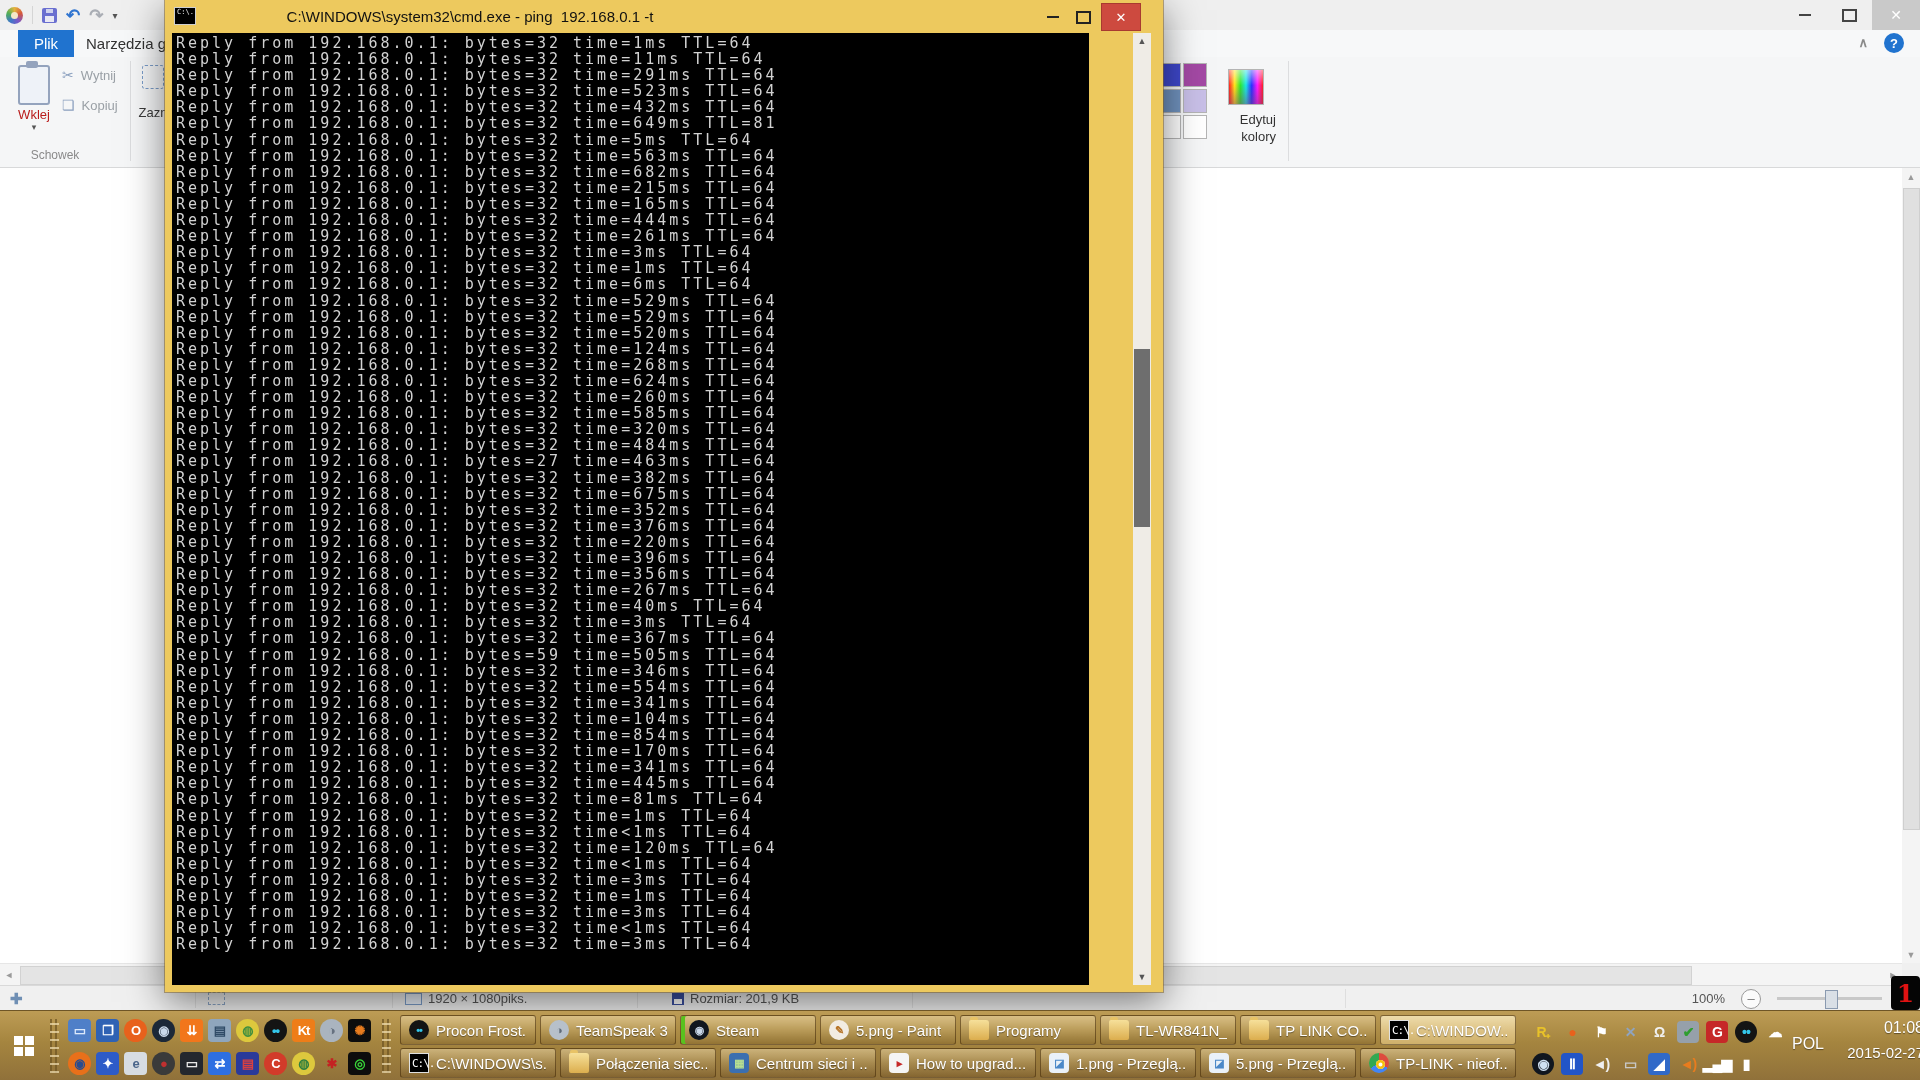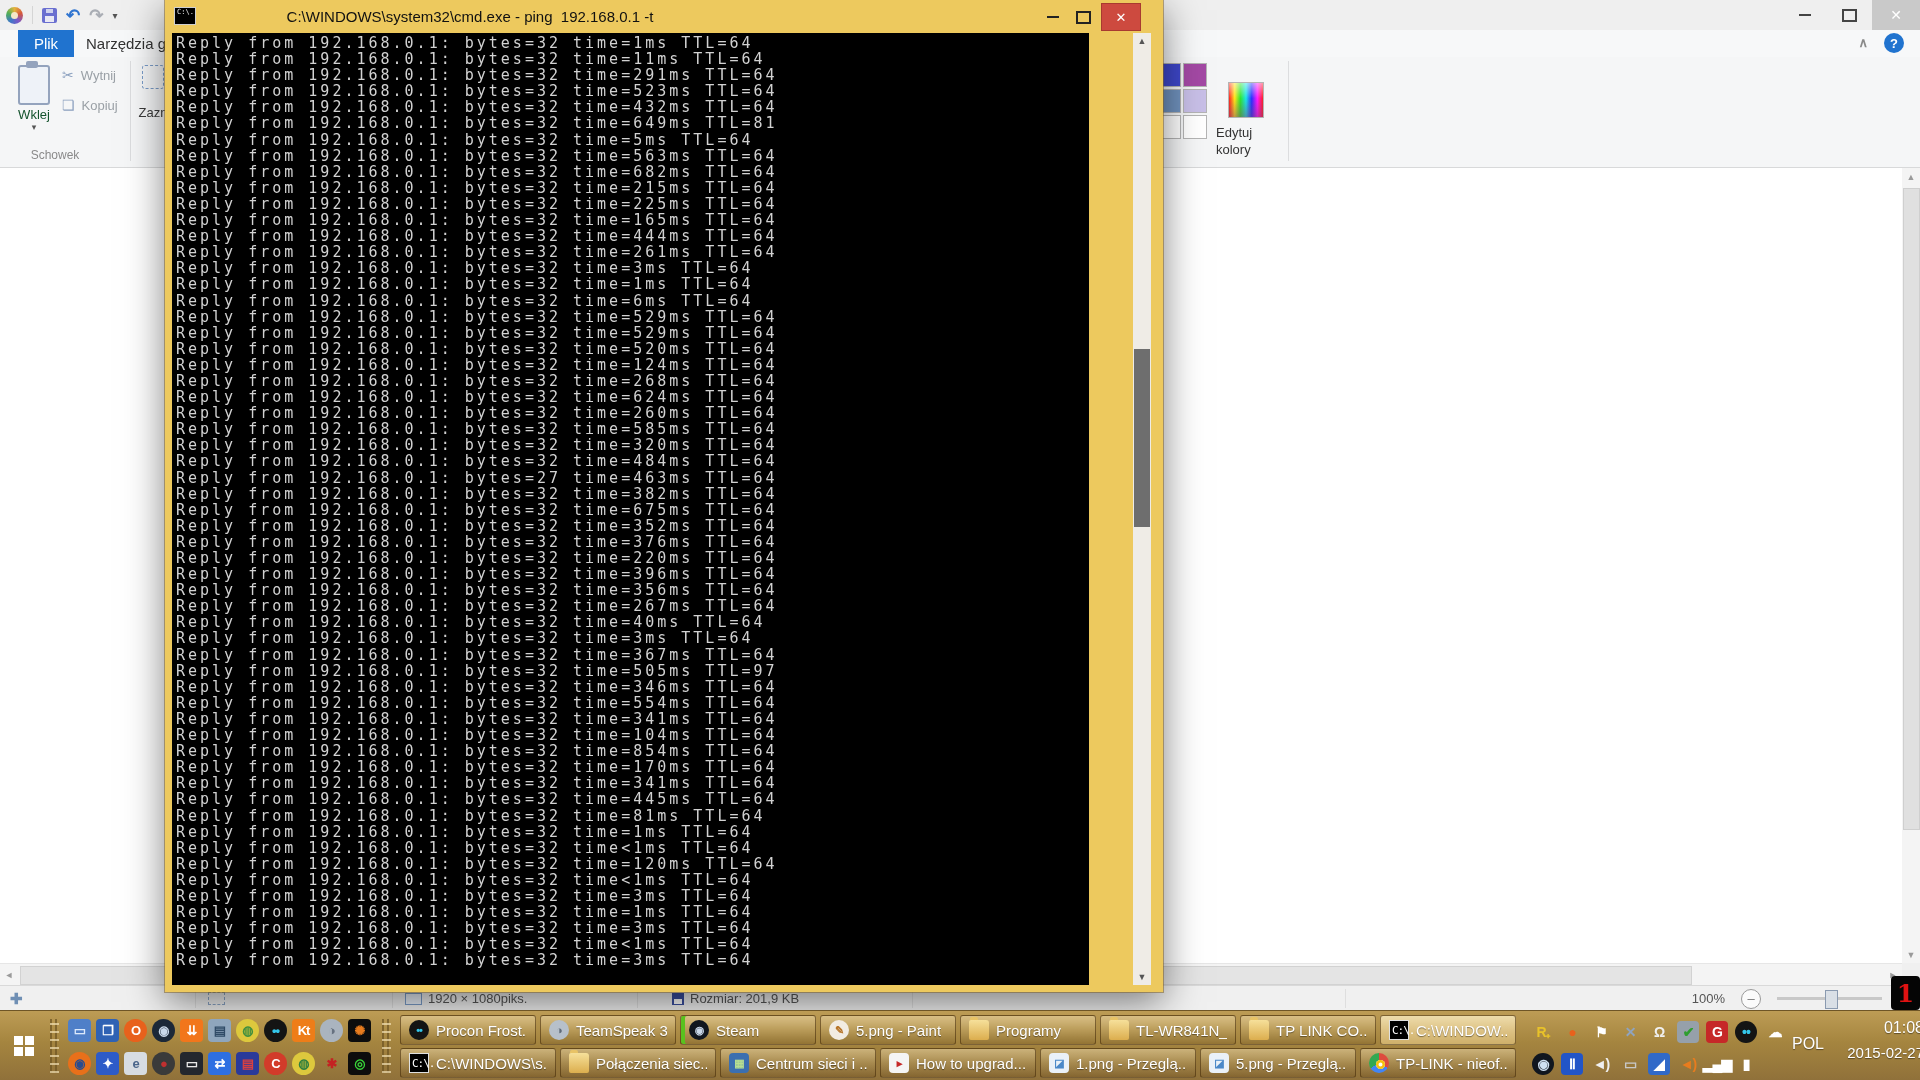--- a/index.html
+++ b/index.html
@@ -30,34 +30,34 @@
     display:flex;align-items:center;justify-content:center;font-size:15px;}
   .tab-home{position:absolute;left:86px;top:0;height:27px;display:flex;align-items:center;color:#333;font-size:15px;white-space:nowrap;}
   .ribbon-collapse{position:absolute;right:52px;top:5px;color:#8a8a8a;font-size:13px;font-weight:bold;}
   .help-circle{position:absolute;right:16px;top:3px;width:20px;height:20px;border-radius:50%;background:#2073cf;color:#fff;
     font-size:13px;font-weight:bold;display:flex;align-items:center;justify-content:center;}
   
   .p-ribbon{position:absolute;left:0;top:57px;width:100%;height:110px;background:#f5f6f7;border-bottom:1px solid #d8d9da;}
   .paste-btn{position:absolute;left:12px;top:4px;width:44px;height:86px;text-align:center;}
   .clipicon{width:28px;height:36px;background:#eef2f8;border:2px solid #94a3bd;border-radius:3px;margin:4px auto 2px;position:relative;}
   .clipicon::before{content:"";position:absolute;top:-6px;left:6px;width:12px;height:7px;background:#94a3bd;border-radius:2px;}
-  .paste-label{font-size:13px;color:#14532d;}
+  .paste-label{font-size:13px;color:#b91c1c;}
   .paste-caret{font-size:9px;color:#555;}
   .smallbtns{position:absolute;left:62px;top:10px;display:flex;flex-direction:column;gap:14px;}
   .sbtn{display:flex;align-items:center;gap:7px;font-size:13px;color:#9aa0a6;}
   .sbtn .g{color:#8ba0bf;font-size:14px;}
   .grp-sep{position:absolute;left:130px;top:4px;width:1px;height:100px;background:#dcdddf;}
   .select-frag{position:absolute;left:138px;top:8px;width:30px;text-align:center;}
   .sel-box{width:20px;height:22px;border:1px dashed #7a9cc8;border-radius:3px;margin:0 auto 16px;}
   .sel-label{font-size:13px;color:#3a3a3a;white-space:nowrap;}
   .grp-label{position:absolute;left:20px;top:91px;width:70px;text-align:center;font-size:12px;color:#8a8a8a;}
   
   .pal-grid{position:absolute;left:1157px;top:6px;width:54px;display:grid;grid-template-columns:24px 24px;gap:2px;}
   .swatch{width:22px;height:22px;border:1px solid #b4b4b4;}
-  .editcolors{position:absolute;left:1216px;top:23px;width:60px;text-align:left;}
+  .editcolors{position:absolute;left:1216px;top:10px;width:60px;text-align:right;}
   .rainbow{width:34px;height:34px;margin:2px auto 6px;border:1px solid #b4b4b4;
     background:linear-gradient(180deg,rgba(255,255,255,.55),rgba(0,0,0,0) 45%,rgba(120,60,110,.45)),
       linear-gradient(90deg,#ff2020,#ffe61a,#2ee62e,#1ae6e6,#2e2eff,#ff1aff,#ff2020);}
   .editcolors-label{font-size:13px;color:#333;line-height:17px;}
   .rib-sep2{position:absolute;left:1288px;top:4px;width:1px;height:100px;background:#dcdddf;}
   
   .canvas{position:absolute;left:0;top:168px;width:1902px;height:795px;background:#ffffff;}
   .vscroll{position:absolute;left:1902px;top:168px;width:18px;height:795px;background:#f4f4f4;}
   .vscroll .arr{position:absolute;left:0;width:18px;height:17px;color:#9a9a9a;font-size:9px;display:flex;align-items:center;justify-content:center;}
   .vscroll .thumb{position:absolute;left:1px;top:20px;width:15px;height:640px;background:#e0e0e0;border:1px solid #cfcfcf;}
@@ -280,21 +280,20 @@
           <div class="cline">Reply from 192.168.0.1: bytes=32 time=1ms TTL=64</div>
           <div class="cline">Reply from 192.168.0.1: bytes=32 time=11ms TTL=64</div>
           <div class="cline">Reply from 192.168.0.1: bytes=32 time=291ms TTL=64</div>
           <div class="cline">Reply from 192.168.0.1: bytes=32 time=523ms TTL=64</div>
           <div class="cline">Reply from 192.168.0.1: bytes=32 time=432ms TTL=64</div>
           <div class="cline">Reply from 192.168.0.1: bytes=32 time=649ms TTL=81</div>
           <div class="cline">Reply from 192.168.0.1: bytes=32 time=5ms TTL=64</div>
           <div class="cline">Reply from 192.168.0.1: bytes=32 time=563ms TTL=64</div>
           <div class="cline">Reply from 192.168.0.1: bytes=32 time=682ms TTL=64</div>
           <div class="cline">Reply from 192.168.0.1: bytes=32 time=215ms TTL=64</div>
-          <div class="cline">Reply from 192.168.0.1: bytes=32 time=225ms TTL=64</div>
           <div class="cline">Reply from 192.168.0.1: bytes=32 time=165ms TTL=64</div>
           <div class="cline">Reply from 192.168.0.1: bytes=32 time=444ms TTL=64</div>
           <div class="cline">Reply from 192.168.0.1: bytes=32 time=261ms TTL=64</div>
           <div class="cline">Reply from 192.168.0.1: bytes=32 time=3ms TTL=64</div>
           <div class="cline">Reply from 192.168.0.1: bytes=32 time=1ms TTL=64</div>
           <div class="cline">Reply from 192.168.0.1: bytes=32 time=6ms TTL=64</div>
           <div class="cline">Reply from 192.168.0.1: bytes=32 time=529ms TTL=64</div>
           <div class="cline">Reply from 192.168.0.1: bytes=32 time=529ms TTL=64</div>
           <div class="cline">Reply from 192.168.0.1: bytes=32 time=520ms TTL=64</div>
           <div class="cline">Reply from 192.168.0.1: bytes=32 time=124ms TTL=64</div>
@@ -309,21 +308,21 @@
           <div class="cline">Reply from 192.168.0.1: bytes=32 time=675ms TTL=64</div>
           <div class="cline">Reply from 192.168.0.1: bytes=32 time=352ms TTL=64</div>
           <div class="cline">Reply from 192.168.0.1: bytes=32 time=376ms TTL=64</div>
           <div class="cline">Reply from 192.168.0.1: bytes=32 time=220ms TTL=64</div>
           <div class="cline">Reply from 192.168.0.1: bytes=32 time=396ms TTL=64</div>
           <div class="cline">Reply from 192.168.0.1: bytes=32 time=356ms TTL=64</div>
           <div class="cline">Reply from 192.168.0.1: bytes=32 time=267ms TTL=64</div>
           <div class="cline">Reply from 192.168.0.1: bytes=32 time=40ms TTL=64</div>
           <div class="cline">Reply from 192.168.0.1: bytes=32 time=3ms TTL=64</div>
           <div class="cline">Reply from 192.168.0.1: bytes=32 time=367ms TTL=64</div>
-          <div class="cline">Reply from 192.168.0.1: bytes=32 time=505ms TTL=97</div>
+          <div class="cline">Reply from 192.168.0.1: bytes=59 time=505ms TTL=64</div>
           <div class="cline">Reply from 192.168.0.1: bytes=32 time=346ms TTL=64</div>
           <div class="cline">Reply from 192.168.0.1: bytes=32 time=554ms TTL=64</div>
           <div class="cline">Reply from 192.168.0.1: bytes=32 time=341ms TTL=64</div>
           <div class="cline">Reply from 192.168.0.1: bytes=32 time=104ms TTL=64</div>
           <div class="cline">Reply from 192.168.0.1: bytes=32 time=854ms TTL=64</div>
           <div class="cline">Reply from 192.168.0.1: bytes=32 time=170ms TTL=64</div>
           <div class="cline">Reply from 192.168.0.1: bytes=32 time=341ms TTL=64</div>
           <div class="cline">Reply from 192.168.0.1: bytes=32 time=445ms TTL=64</div>
           <div class="cline">Reply from 192.168.0.1: bytes=32 time=81ms TTL=64</div>
           <div class="cline">Reply from 192.168.0.1: bytes=32 time=1ms TTL=64</div>

